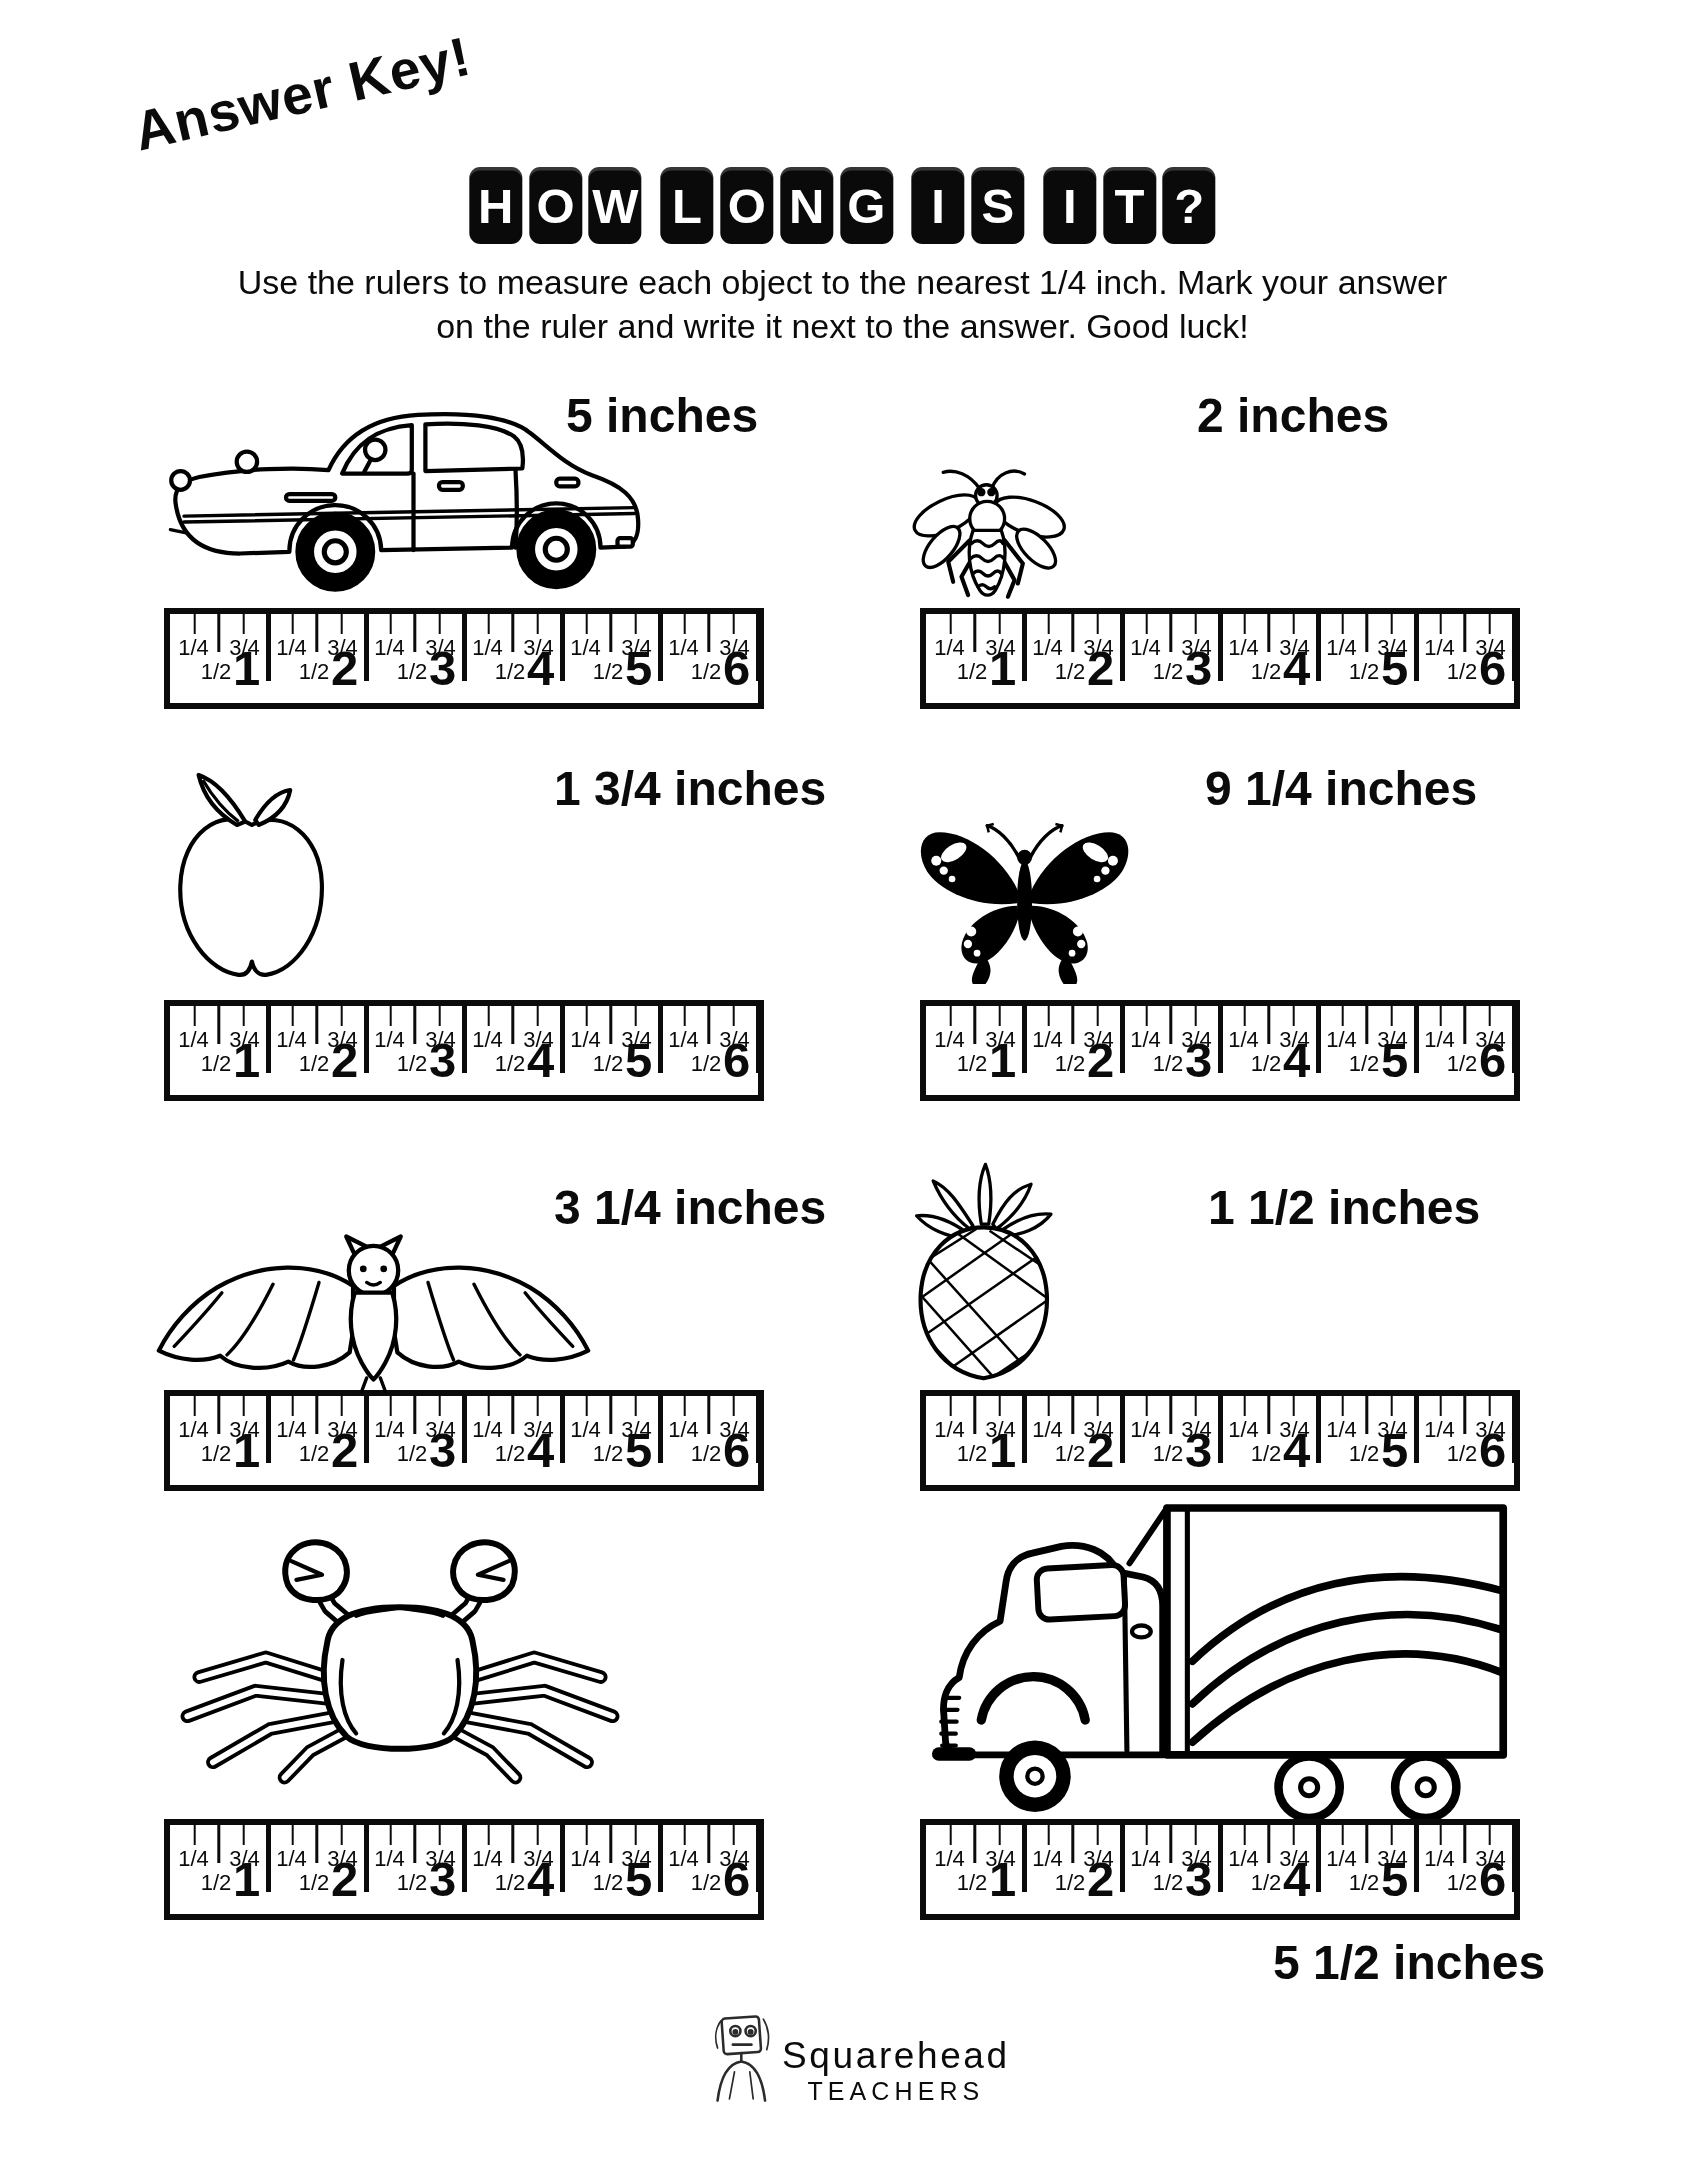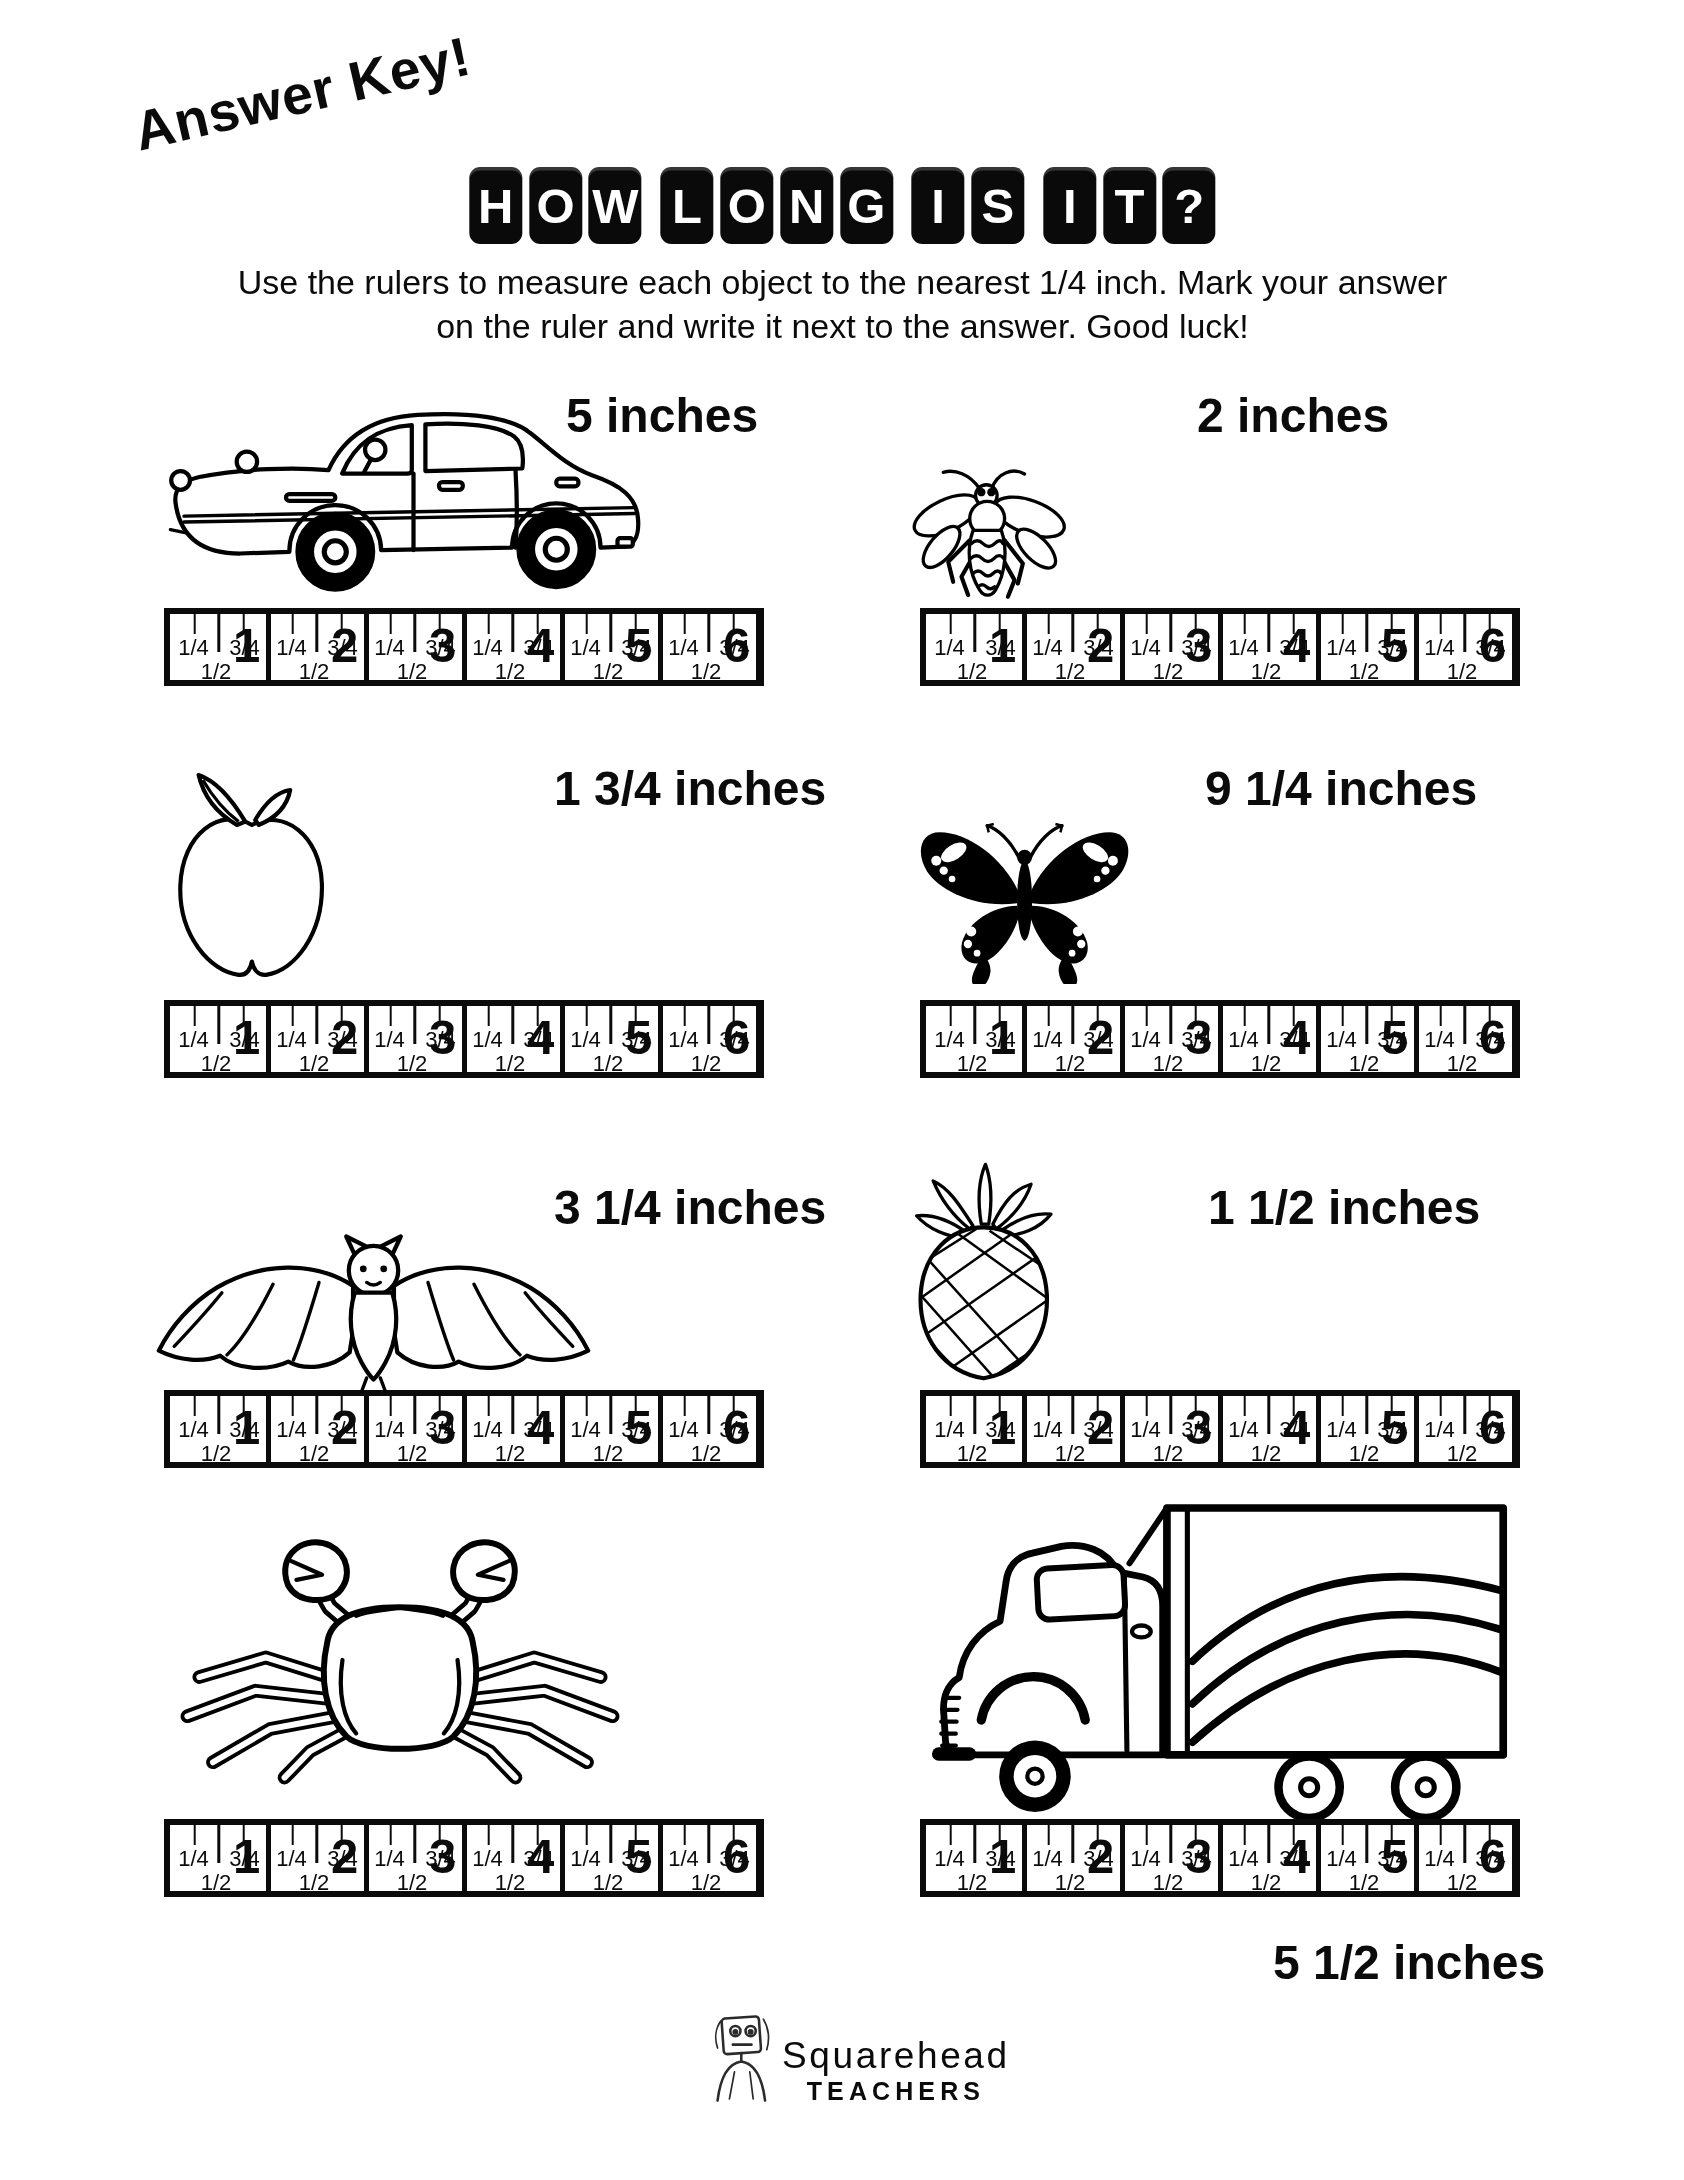--- a/index.html
+++ b/index.html
@@ -20,42 +20,42 @@
     display:flex;align-items:center;justify-content:center;
     color:#fff;font-size:49px;font-weight:bold;
     box-shadow:inset 0 3.4px 0 rgba(255,255,255,.18);
   }
   .tile-space{width:12px;}
   .instructions{position:absolute;top:261px;left:0;width:100%;text-align:center;font-size:34px;line-height:1.28;}
   
   .answer{position:absolute;font-size:48px;font-weight:bold;white-space:nowrap;}
   
   .ruler{
-    position:absolute;width:600px;height:78px;background:#fff;
+    position:absolute;width:600px;height:101px;background:#fff;
     border:6px solid #0b0b0b;box-sizing:border-box;display:flex;
   }
   .seg{position:relative;flex:1 1 0;}
   .tick{position:absolute;top:0;background:#0b0b0b;transform:translateX(-50%);}
   .tick.q{width:2.6px;height:19.6px;}
   .tick.h{width:3.4px;height:38px;}
   .t25{left:25%;} .t50{left:50%;} .t75{left:75%;}
   .inchline{position:absolute;top:0;right:-2.6px;width:4.3px;height:67px;background:#0b0b0b;}
   .flabel{position:absolute;transform:translateX(-50%);font-size:22px;line-height:1;}
   .flabel.q1{left:24%;top:23px;}
   .flabel.q3{left:76%;top:23px;}
   .flabel.q2{left:47%;top:47px;}
   .num{position:absolute;right:7.7px;bottom:10.2px;font-size:49px;font-weight:bold;line-height:1;}
   
   .obj{position:absolute;}
   .obj svg{display:block;width:100%;height:100%;}
   
   .footer{position:absolute;left:709px;top:2009px;display:flex;align-items:flex-start;}
   .brand{margin-left:5.1px;}
   .brand-top{font-size:37px;font-weight:normal;letter-spacing:2.6px;line-height:1;margin-top:28px;}
-  .brand-bottom{font-size:25px;font-weight:bold;letter-spacing:5.1px;text-align:center;margin-top:3.4px;}
+  .brand-bottom{font-size:25px;font-weight:normal;letter-spacing:5.1px;text-align:center;margin-top:3.4px;}
 </style>
 </head>
 <body>
 
 <div class="page">
 
   <div class="answer-key">Answer Key!</div>
 
 
   <div class="title-tiles" id="title-tiles">

